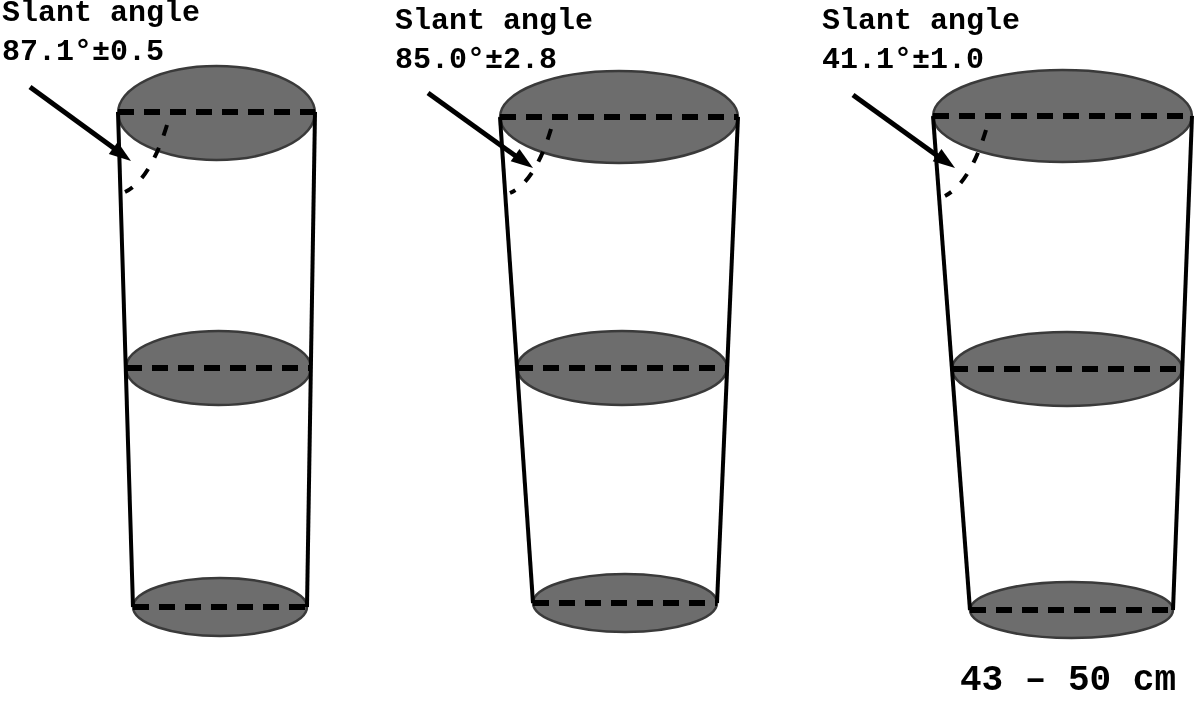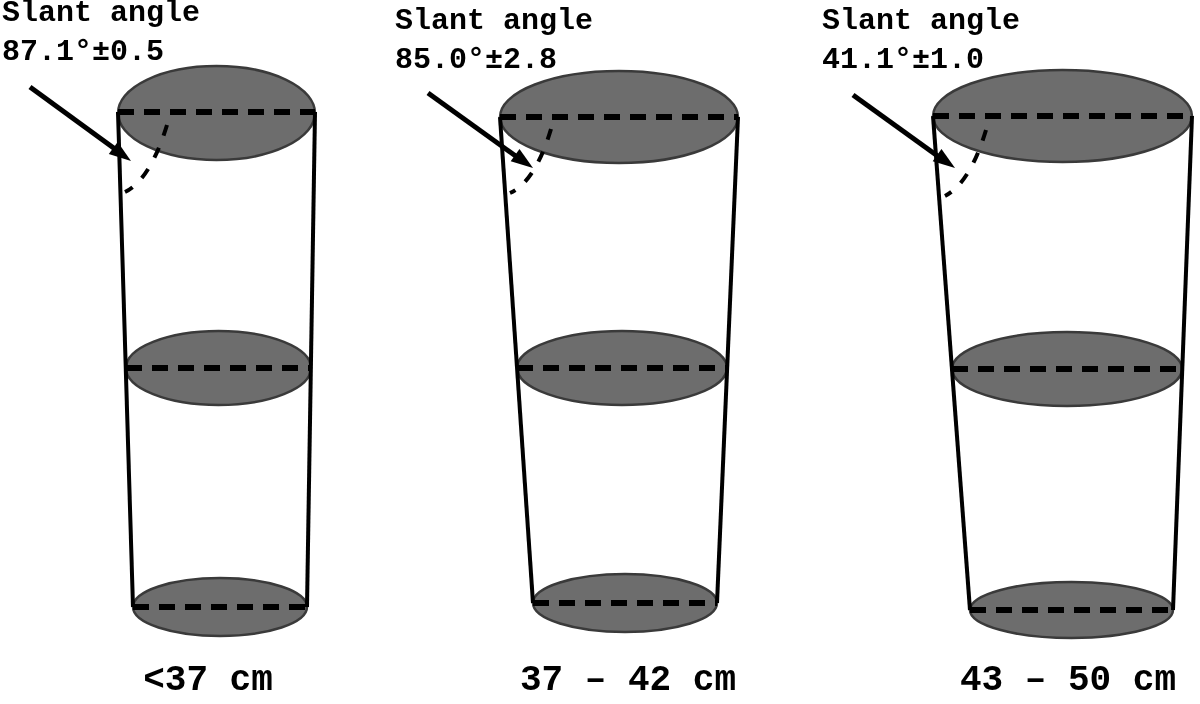--- a/index.html
+++ b/index.html
@@ -127,17 +127,15 @@
   </div>
   <div class="slant-note" style="left:395px; top:2px;">
     <div>Slant angle</div>
     <div>85.0°±2.8</div>
   </div>
   <div class="slant-note" style="left:822px; top:2px;">
     <div>Slant angle</div>
     <div>41.1°±1.0</div>
   </div>
 
-  <div class="size-label" style="left:58px;">&lt;37 cm</div>
-  <div class="size-label" style="left:478px;">37 – 42 cm</div>
   <div class="size-label" style="left:918px;">43 – 50 cm</div>
 
 </div>
 
 </body></html>

